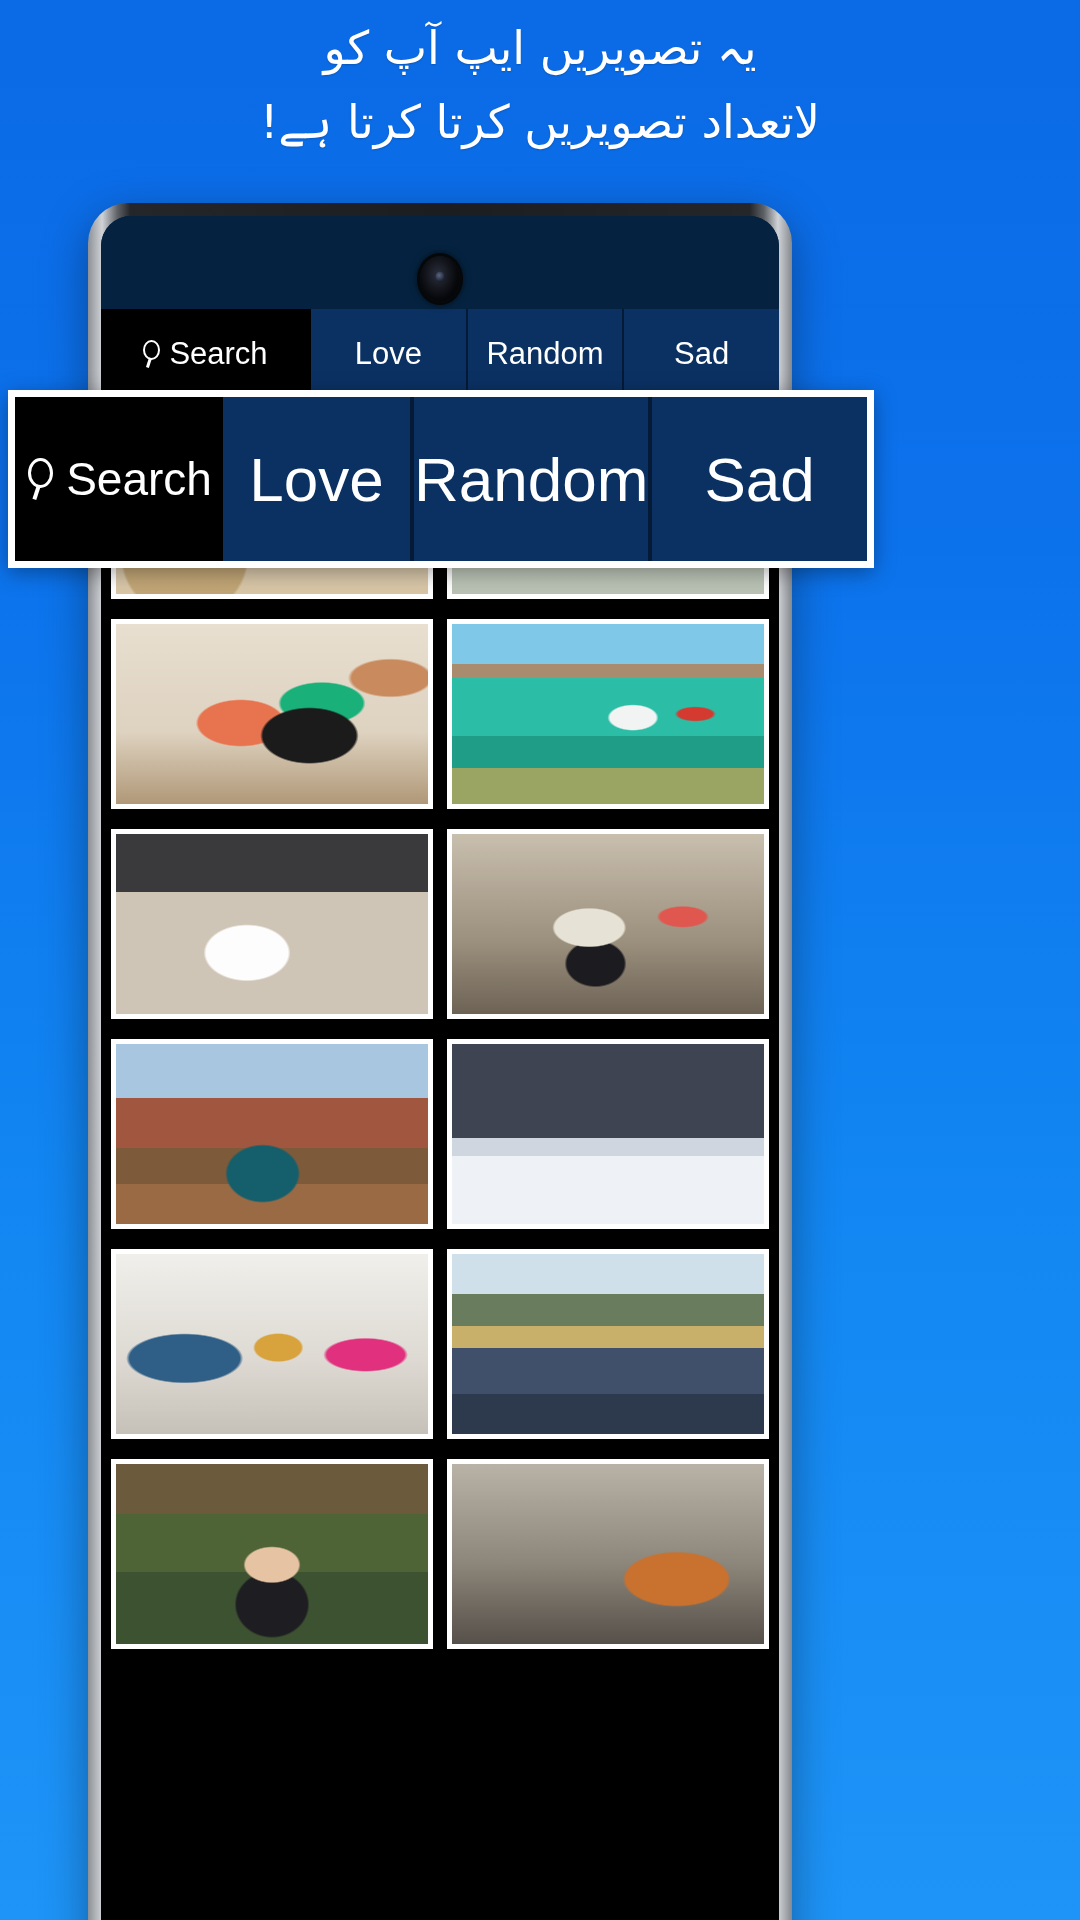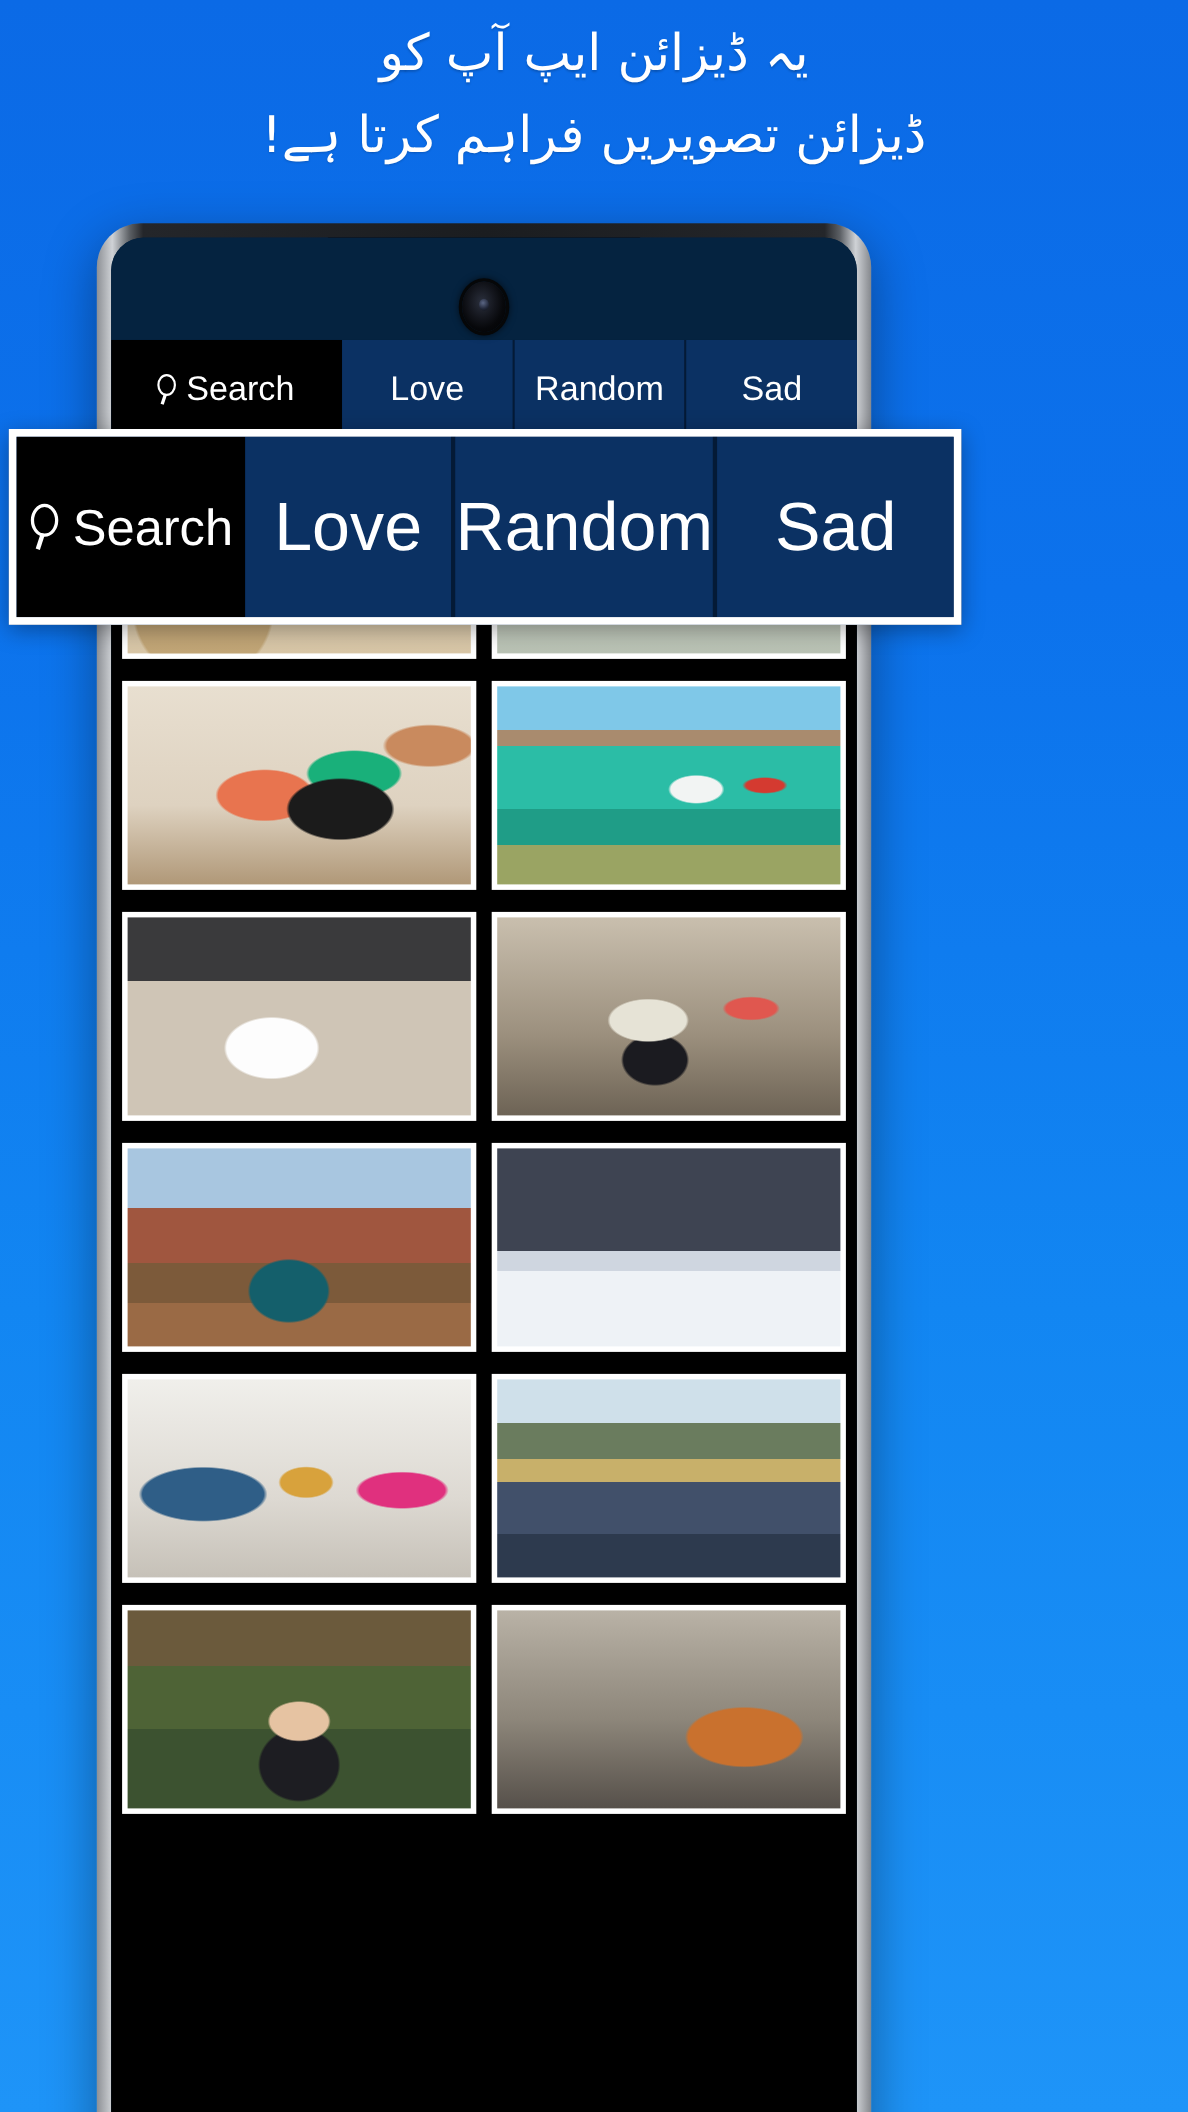--- a/index.html
+++ b/index.html
@@ -162,22 +162,22 @@
   .cmag .handle{
     position:absolute; left:11px; top:29px;
     width:3.5px; height:15px; background:#fff;
     transform:rotate(18deg); transform-origin:top center;
   }
 </style>
 </head>
 <body>
 
 <div class="headline">
-  <span>یہ ڈیزائن ایپ آپ کو</span>
-  <span class="l2">ڈیزائن تصویریں فراہم کرتا ہے!</span>
+  <span>یہ تصویریں ایپ آپ کو</span>
+  <span class="l2">لاتعداد تصویریں کرتا کرتا ہے!</span>
 </div>
 
 <div class="phone">
   <div class="phone-inner">
 
     <div class="speaker"></div>
 
     <div class="notch-area">
       <div class="camera"></div>
     </div>

